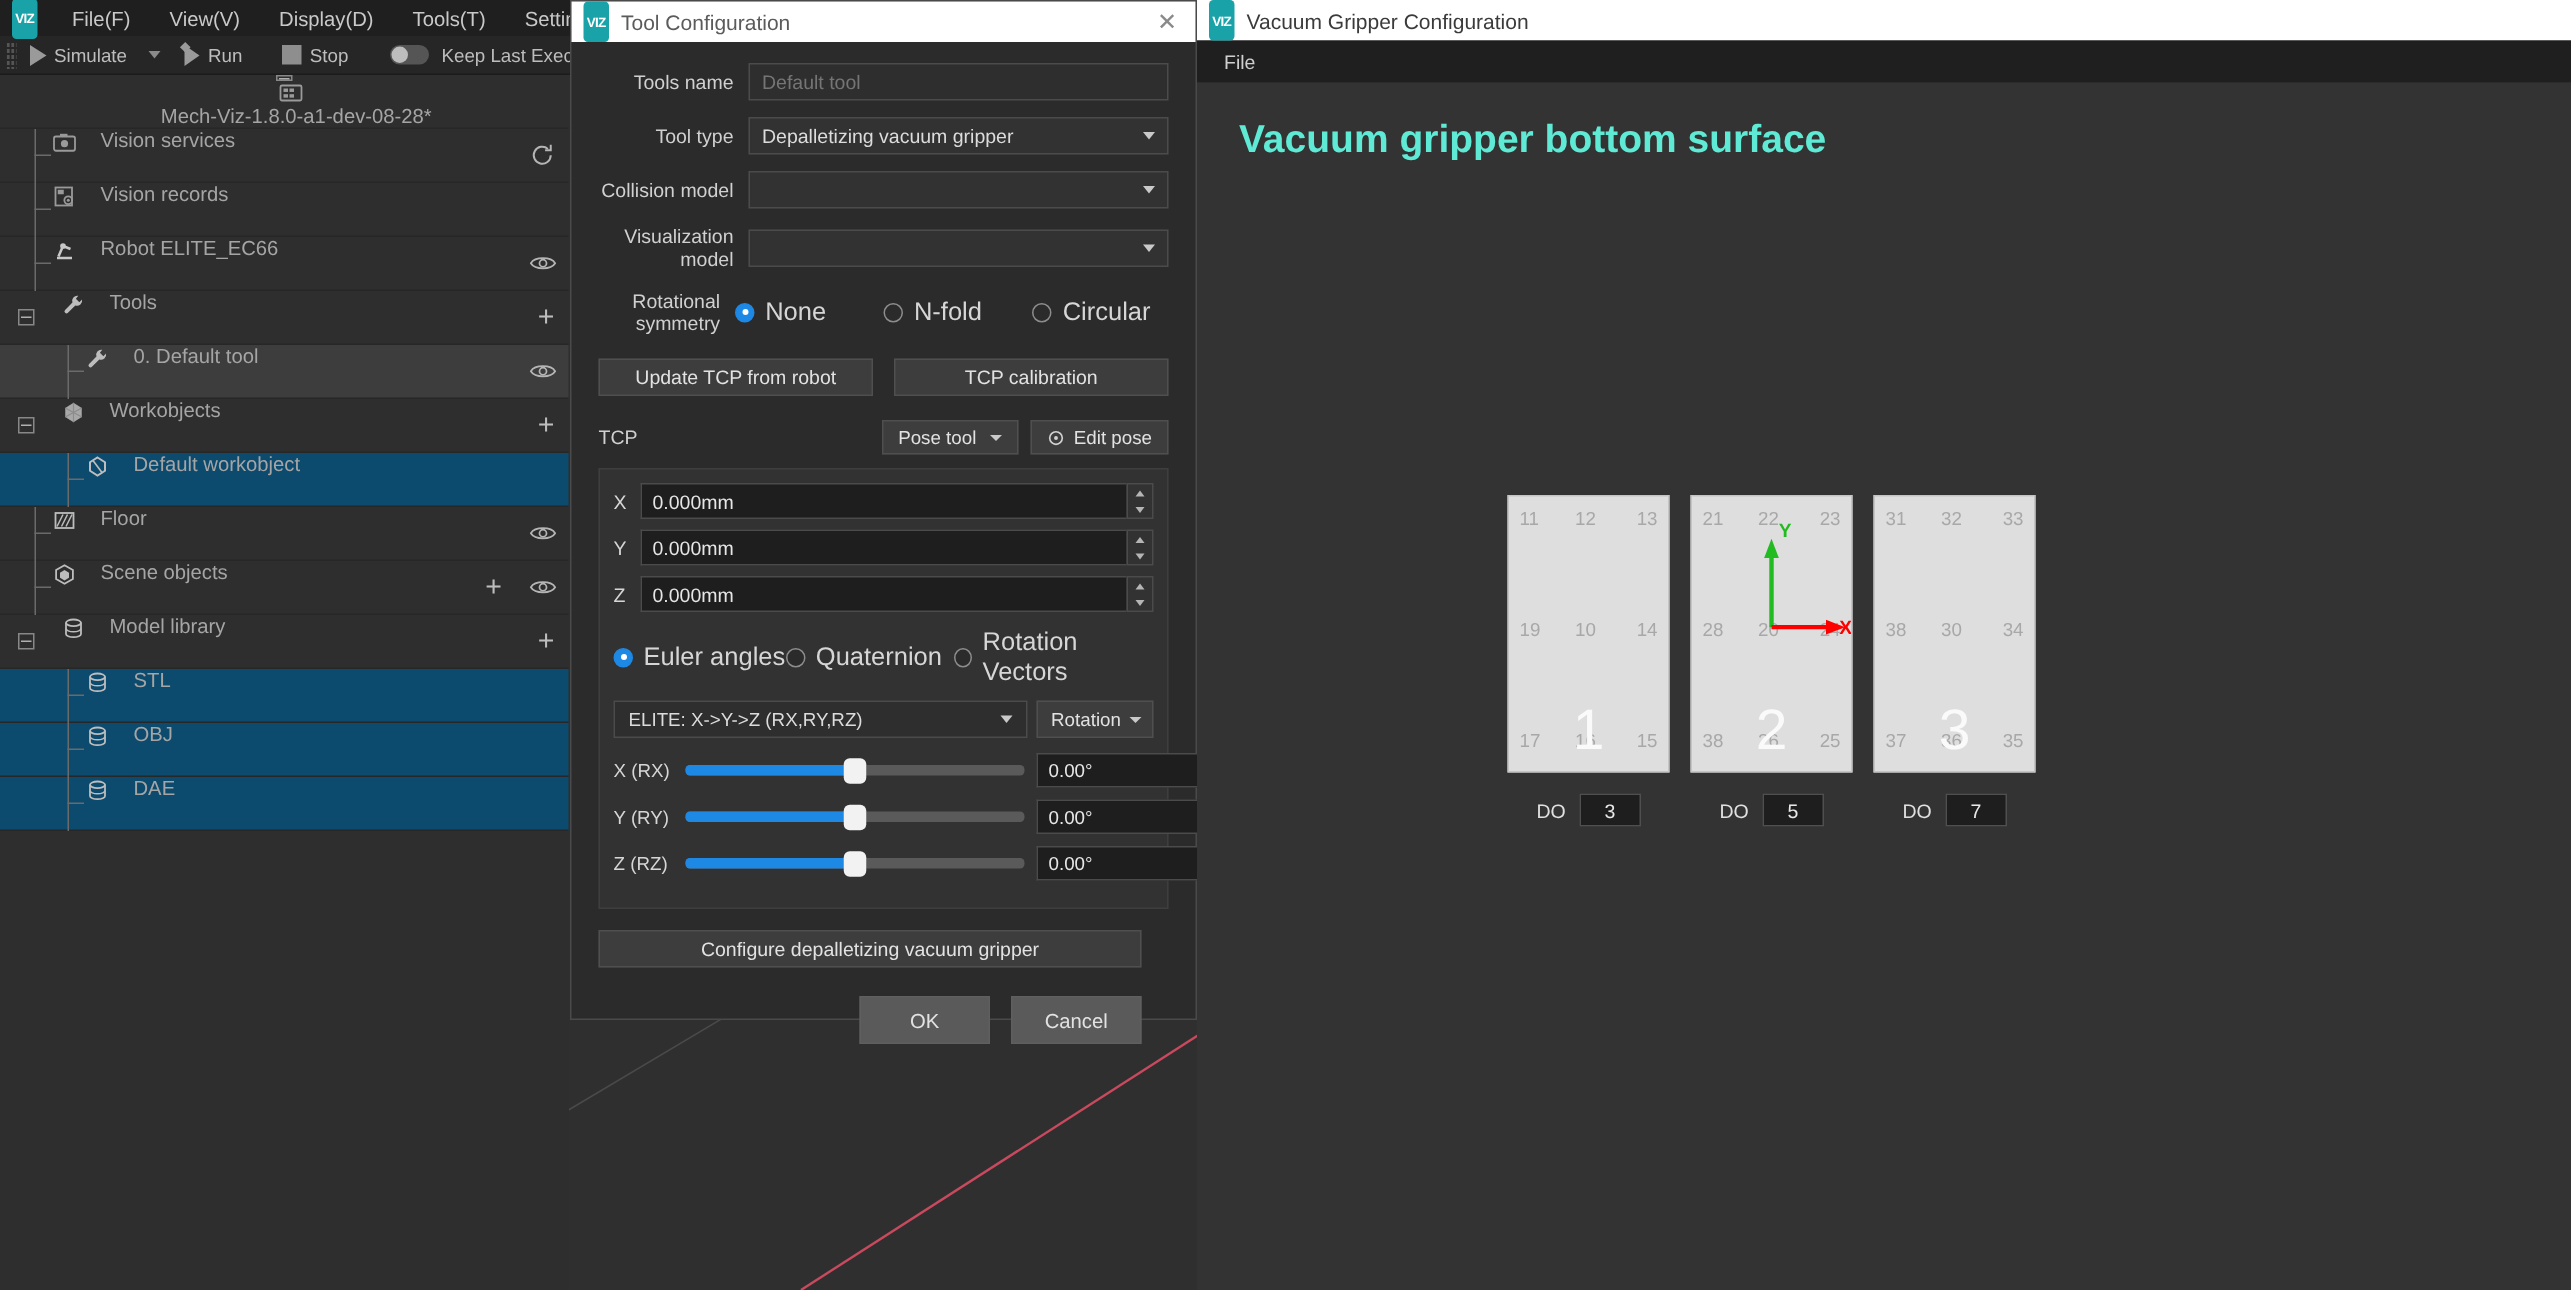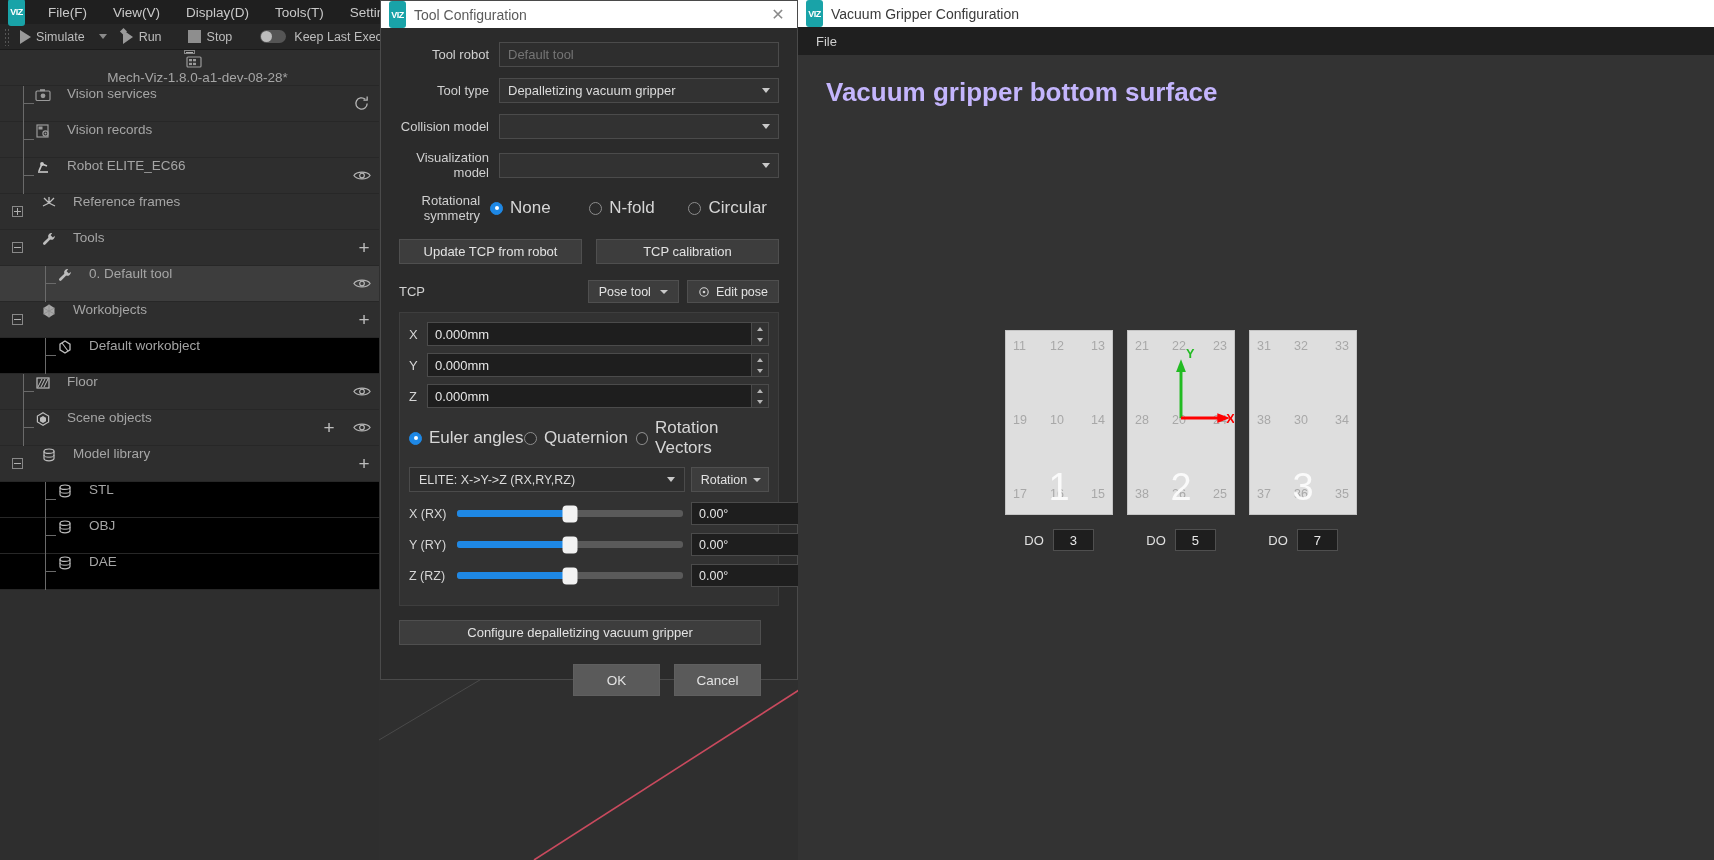--- a/index.html
+++ b/index.html
@@ -40,21 +40,21 @@
   .ico-toggle { width:26px;height:13px;background:#555;border-radius:7px;position:relative;margin-right:8px; }
   .ico-toggle:after { content:""; position:absolute; left:1px; top:1px; width:11px;height:11px;border-radius:50%;background:#bdbdbd;}
 
   .sidebar { position:absolute; left:0; top:50px; width:379px; bottom:0; background:#2e2e2e; }
   .tree-row {
     position:relative; display:flex; align-items:center;
     height:36px; border-bottom:1px solid #272727; color:#a5a5a5; font-size:13.5px;flex-direction:column;
   }
   .tree-row.root { background:#2e2e2e; }
   .tree-row.selected { background:#3d3d3d; }
-  .tree-row.child { background:#000000; }
+  .tree-row.child { background:#0c4a6e; }
   .expander { width:11px;height:11px;border:1px solid #888; position:absolute;
     display:flex; align-items:center; justify-content:center; color:#ccc; font-size:10px; line-height:1; }
   .expander:before { content:""; position:absolute; width:7px; height:1px; background:#b0b0b0; }
   .expander.plus:after { content:""; position:absolute; width:1px; height:7px; background:#b0b0b0; }
   .elbow { position:absolute; border-left:1px solid #6a6a6a; border-bottom:1px solid #6a6a6a; }
   .vline { position:absolute; border-left:1px solid #6a6a6a; }
   .titem-icon { width:17px; height:17px; display:inline-flex; align-items:center; justify-content:center; }
   .titem-icon svg { width:16px; height:16px; display:block; }
   .titem-label { margin-left:8px; white-space:nowrap; }
   .row-right { position:absolute; right:0; top:0; height:100%; display:flex; align-items:center; }
@@ -141,21 +141,21 @@
   .dlg-footer { display:flex; justify-content:flex-end; gap:14px; padding:19px 18px 0 18px; }
   .dlg-footer .btn { width:87px; height:32px; background:#5a5a5a; border:1px solid #5f5f5f; font-size:13.5px; }
 
   
   .vg { position:absolute; left:798px; top:0; right:0; bottom:0; background:#2f2f2f; }
   .vg-title { height:27px; background:#ffffff; display:flex; align-items:center; padding-left:8px; }
   .vg-title .t { color:#3b3b3b; font-size:14px; margin-left:8px; }
   .vg-menu { height:28px; background:#1f1f1f; display:flex; align-items:center; padding-left:10px; }
   .vg-menu .mi { color:#cfcfcf; font-size:13px; padding:3px 8px; }
   .vg-body { position:absolute; left:0; right:0; top:55px; bottom:0; background:#333333; }
-  .vg-heading { color:#c4b5fd; font-size:26px; font-weight:bold; padding:22px 0 0 28px; }
+  .vg-heading { color:#5eead4; font-size:26px; font-weight:bold; padding:22px 0 0 28px; }
 
   .grid-wrap { position:absolute; left:207px; top:275px; display:flex; gap:14px; }
   .panel-col { display:flex; flex-direction:column; align-items:center; }
   .panel {
     width:108px; height:185px; background:#dedede; border:1px solid #c4c4c4;
     position:relative;
   }
   .panel .cell {
     position:absolute; color:#a8a8a8; font-size:12.5px;
   }
@@ -286,30 +286,20 @@
             <span class="row-right">
               <span class="eye-btn">
                 <svg width="18" height="13" viewBox="0 0 20 14">
                   <path d="M1 7 C4 2 16 2 19 7 C16 12 4 12 1 7Z" fill="none" stroke="#b5b5b5" stroke-width="1.3"></path>
                   <circle cx="10" cy="7" r="2.6" fill="none" stroke="#b5b5b5" stroke-width="1.3"></circle>
                 </svg>
               </span>
             </span>
           </div>
           <div class="tree-row">
-            <span class="expander plus" style="left:12px;top:12px"></span>
-            <span class="titem-icon" style="position:absolute;left:40px">
-              <svg viewBox="0 0 16 16">
-                <path d="M8 8 L8 2 M8 8 L14 11 M8 8 L2 11 M8 8 L3 3 M8 8 L13 3" stroke="#bdbdbd" stroke-width="1.3" fill="none"></path>
-              </svg>
-            </span>
-            <span class="titem-label" style="position:absolute;left:65px">Reference frames</span>
-            <span class="row-right"></span>
-          </div>
-          <div class="tree-row">
             <span class="expander " style="left:12px;top:12px"></span>
             <span class="titem-icon" style="position:absolute;left:40px">
               <svg viewBox="0 0 16 16">
                 <path d="M11.2 2.2a3.4 3.4 0 0 0-3.9 4.5L2.4 11.6a1.3 1.3 0 1 0 1.9 1.9l4.9-4.9a3.4 3.4 0 0 0 4.5-3.9L11.9 6.5 9.6 4.2z" fill="#bdbdbd"></path>
               </svg>
             </span>
             <span class="titem-label" style="position:absolute;left:65px">Tools</span>
             <span class="row-right">
               <span class="plus-btn">+</span>
             </span>
@@ -455,21 +445,21 @@
 
   <div class="dlg">
     <div class="dlg-title">
       <span class="app-logo" style="margin:0 0 0 2px">VIZ</span>
       <span class="t">Tool Configuration</span>
       <span class="dlg-close">✕</span>
     </div>
 
     <div class="dlg-body">
       <div class="frow">
-        <div class="flabel">Tool robot</div>
+        <div class="flabel">Tools name</div>
         <div class="fctl"><input class="ipt placeholder" placeholder="Default tool" style=""></div>
       </div>
 
       <div class="frow">
         <div class="flabel">Tool type</div>
         <div class="fctl">
             <div class="sel">
           <span>Depalletizing vacuum gripper</span>
           <span class="arrow"></span>
         </div>

